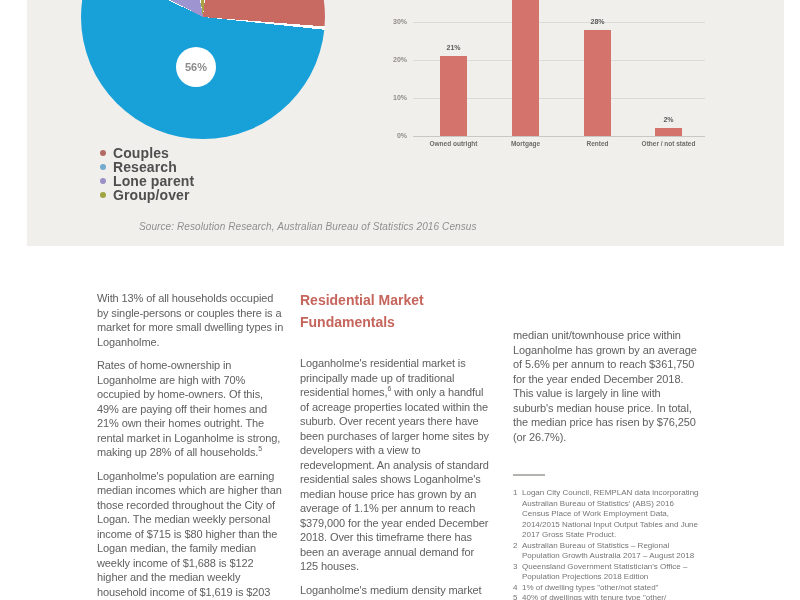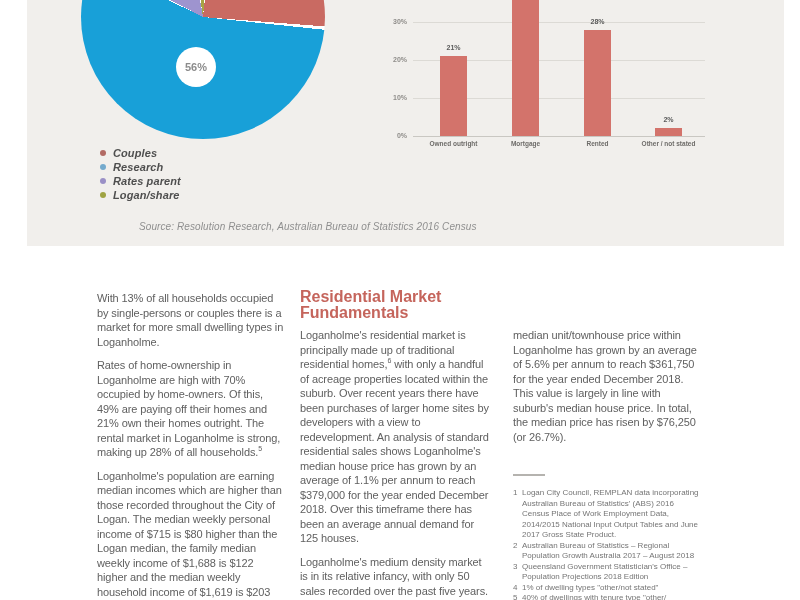--- a/index.html
+++ b/index.html
@@ -14,21 +14,21 @@
   #pie { position:absolute; left:54px; top:-105px; width:244px; height:244px;
          border-radius:50%; }
   #pie-bubble { position:absolute; left:149px; top:47px; width:40px; height:40px;
                 border-radius:50%; background:#ffffff; display:flex;
                 align-items:center; justify-content:center;
                 font-size:11px; font-weight:bold; color:#8c8c8c; }
 
   #legend { position:absolute; left:73px; top:146px; }
   .legend-item { display:flex; align-items:center; height:14px; }
   .legend-dot { width:6px; height:6px; border-radius:50%; margin-right:7px; flex:0 0 auto; }
-  .legend-label { font-size:11px; font-weight:bold; color:#4f4f4f; letter-spacing:.1px;font-style:italic; }
+  .legend-label { font-size:14px; font-weight:bold; color:#4f4f4f; letter-spacing:.1px; }
 
   #source-note { position:absolute; left:70px; top:221px; font-size:10px;
                  font-style:italic; color:#8f8f8f; letter-spacing:.1px;margin-left:42px; }
 
   
   #barchart { position:absolute; left:0; top:0; width:757px; height:246px; }
   .gridline { position:absolute; left:386px; width:292px; height:1px; background:#dcdad5; }
   .gridline.zero { background:#c9c7c2; }
   .y-tick-label { position:absolute; width:30px; text-align:right; font-size:7px;
                   font-weight:bold; color:#8f8d8a; }
@@ -38,22 +38,22 @@
   .bar-category-label { position:absolute; width:80px; text-align:center; font-size:6.5px;
                         font-weight:bold; color:#6e6c69; top:140px; }
 
   
   .col { position:absolute; color:#606060; font-size:11px; line-height:14.5px;
          letter-spacing:-0.1px; }
   #col1 { left:97px;  top:291px; width:188px; }
   #col2 { left:300px; top:289px; width:192px; }
   #col3 { left:513px; top:296px; width:190px;margin-top:32px; }
   .col p { margin:0 0 9px 0; }
-  #col2-heading { font-size:16px; line-height:16px; font-weight:bold;
-                  color:#c5655c; margin:0 0 7px 0; letter-spacing:0; }
+  #col2-heading { font-size:14px; line-height:22px; font-weight:bold;
+                  color:#c5655c; margin:0 0 23px 0; letter-spacing:0; }
   sup { font-size:7px; line-height:0; }
 
   
   #footnote-divider { width:32px; height:2px; background:#b5b3af; margin:30px 0 12px 0; }
   #footnotes { font-size:8px; line-height:10.5px; color:#757575; letter-spacing:0; }
   .footnote-item { display:flex; }
   .footnote-number { flex:0 0 9px; }
   .footnote-text { flex:1 1 auto; }
 </style>
 </head>
@@ -72,25 +72,25 @@
         <div class="legend-item">
           <span class="legend-dot" style="background: rgb(178, 107, 100);"></span>
           <span class="legend-label">Couples</span>
         </div>
         <div class="legend-item">
           <span class="legend-dot" style="background: rgb(116, 170, 205);"></span>
           <span class="legend-label">Research</span>
         </div>
         <div class="legend-item">
           <span class="legend-dot" style="background: rgb(154, 144, 198);"></span>
-          <span class="legend-label">Rates parent</span>
+          <span class="legend-label">Lone parent</span>
         </div>
         <div class="legend-item">
           <span class="legend-dot" style="background: rgb(159, 163, 66);"></span>
-          <span class="legend-label">Logan/share</span>
+          <span class="legend-label">Group/over</span>
         </div>
       </div>
 
     <div id="barchart">
         <div class="gridline zero" style="top: 136px;"></div>
         <div class="y-tick-label" style="left: 350px; top: 132px;">0%</div>
         <div class="gridline" style="top: 98px;"></div>
         <div class="y-tick-label" style="left: 350px; top: 94px;">10%</div>
         <div class="gridline" style="top: 60px;"></div>
         <div class="y-tick-label" style="left: 350px; top: 56px;">20%</div>

